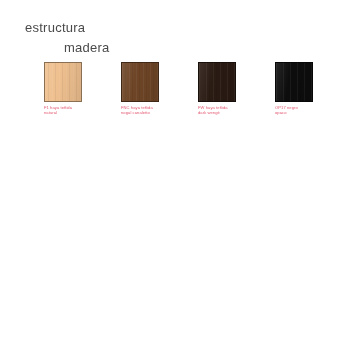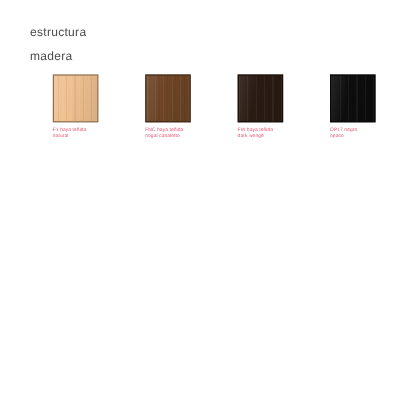--- a/index.html
+++ b/index.html
@@ -20,29 +20,29 @@
   .sheet {
     position: absolute;
     inset: 0;
     background: #ffffff;
   }
 
   
   .heading {
     position: absolute;
     left: 25px;
-    font-size: 10px;
+    font-size: 13px;
     line-height: 9px;
     letter-spacing: 0.25px;
     color: #4a4a4a;
     font-weight: 400;
     white-space: nowrap;
   }
   .heading-structure { top: 23px; }
-  .heading-material  { top: 43px; }
+  .heading-material  { top: 43px; margin-left: 39px; }
 
   
   .swatch-row {
     position: absolute;
     left: 44px;
     top: 62px;
     width: 290px;
     height: 60px;
   }
 

